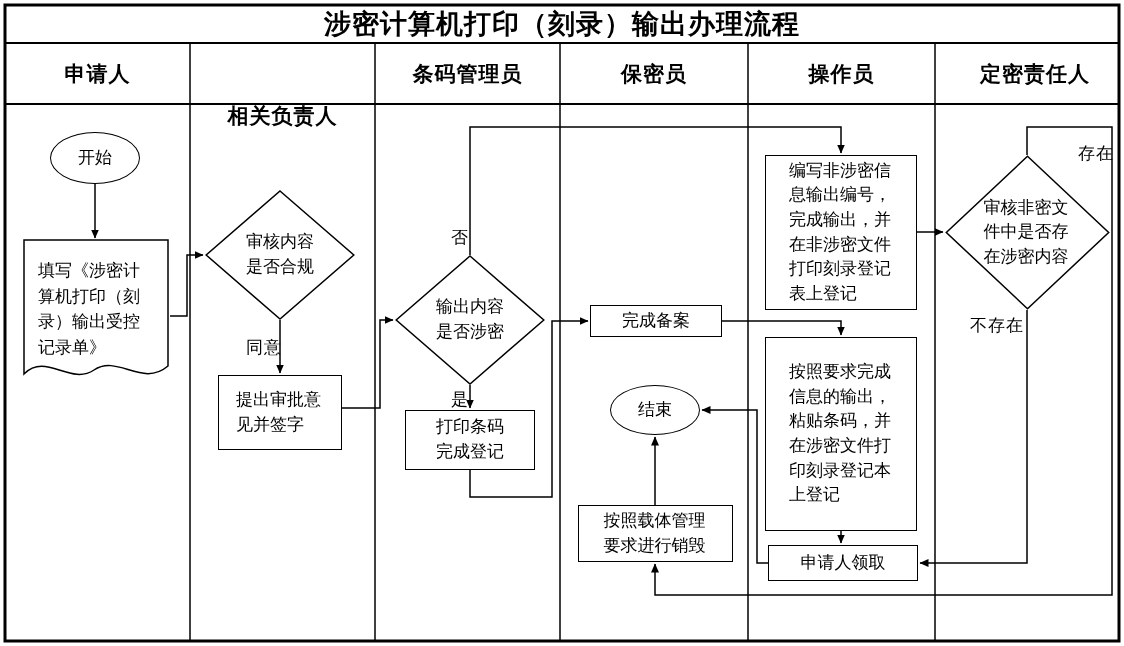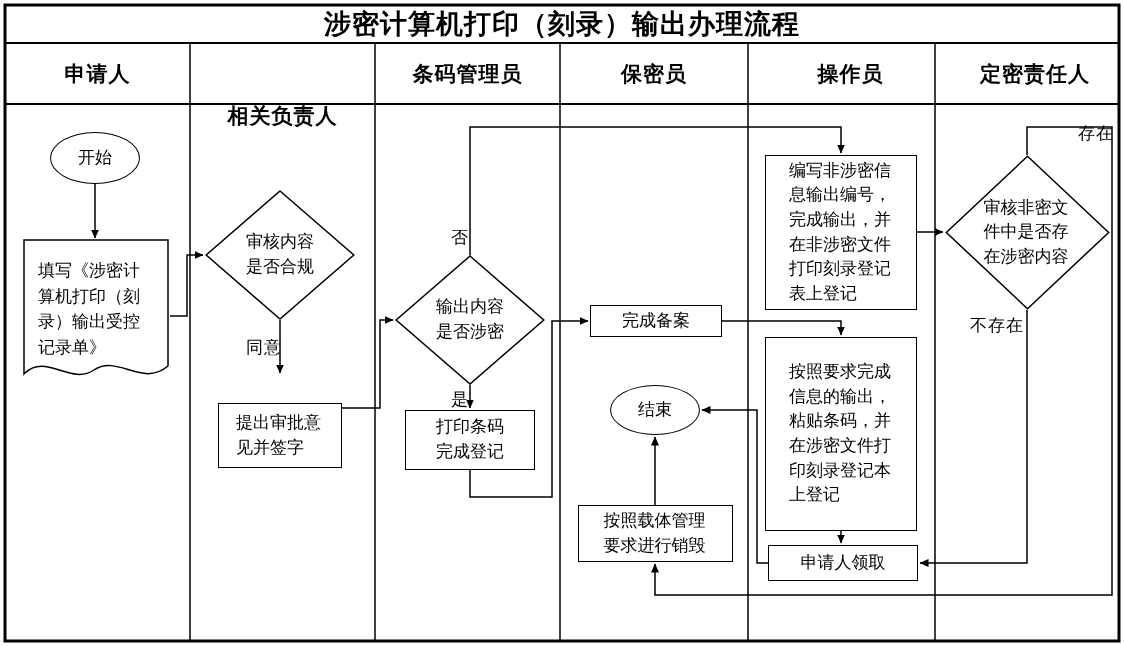--- a/index.html
+++ b/index.html
@@ -81,42 +81,42 @@
       <polyline points="655,505 655,437" marker-end="url(#arr)"></polyline>
     </g>
   </svg>
 
   <div class="title-bar">涉密计算机打印（刻录）输出办理流程</div>
 
   <div class="lane-header" style="left:5px;width:185px;">申请人</div>
   <div class="lane-header" style="left:190px;width:185px;margin-top:42px;">相关负责人</div>
   <div class="lane-header" style="left:375px;width:185px;">条码管理员</div>
   <div class="lane-header" style="left:560px;width:188px;font-family:Liberation Serif, serif;">保密员</div>
-  <div class="lane-header" style="left:748px;width:187px;margin-left:9px;">操作员</div>
+  <div class="lane-header" style="left:748px;width:187px;">操作员</div>
   <div class="lane-header" style="left:935px;width:184px;padding-left:8px;">定密责任人</div>
 
   <div class="node oval" style="left:50px;top:132px;width:90px;height:52px;">
     <span>开始</span>
   </div>
 
   <div class="doc-node" style="left:22px;top:238px;width:148px;height:156px;text-decoration:underline;">
     <svg width="148" height="156" viewBox="0 0 148 156">
       <path d="M2,2 L146,2 L146,128 C120,150 96,116 72,132 C48,148 24,114 2,136 Z" fill="#ffffff" stroke="#000" stroke-width="1.5"></path>
     </svg>
     <div class="doc-text">填写《涉密计算机打印（刻录）输出受控记录单》</div>
   </div>
 
   <div class="node diamond" style="left:205px;top:190px;width:150px;height:130px;">
     <svg viewBox="0 0 100 100" preserveAspectRatio="none">
       <polygon points="50,0.8 99.2,50 50,99.2 0.8,50" fill="#ffffff" stroke="#000" stroke-width="1.5" vector-effect="non-scaling-stroke"></polygon>
     </svg>
     <span class="txt wrap4">审核内容是否合规</span>
   </div>
 
-  <div class="node box" style="left:218px;top:375px;width:124px;height:65px;margin-top:28px;">
+  <div class="node box" style="left:218px;top:375px;width:124px;height:75px;">
     <span class="wrap5">提出审批意见并签字</span>
   </div>
 
   <div class="node diamond" style="left:395px;top:255px;width:150px;height:130px;">
     <svg viewBox="0 0 100 100" preserveAspectRatio="none">
       <polygon points="50,0.8 99.2,50 50,99.2 0.8,50" fill="#ffffff" stroke="#000" stroke-width="1.5" vector-effect="non-scaling-stroke"></polygon>
     </svg>
     <span class="txt wrap4">输出内容是否涉密</span>
   </div>
 
@@ -151,16 +151,16 @@
   <div class="node diamond" style="left:945px;top:155px;width:165px;height:155px;">
     <svg viewBox="0 0 100 100" preserveAspectRatio="none">
       <polygon points="50,0.8 99.2,50 50,99.2 0.8,50" fill="#ffffff" stroke="#000" stroke-width="1.5" vector-effect="non-scaling-stroke"></polygon>
     </svg>
     <span class="txt wrap5">审核非密文件中是否存在涉密内容</span>
   </div>
 
   <div class="edge-label" style="left:246px;top:336px;">同意</div>
   <div class="edge-label" style="left:451px;top:226px;">否</div>
   <div class="edge-label" style="left:451px;top:388px;">是</div>
-  <div class="edge-label" style="left:1078px;top:122px;">存在</div>
+  <div class="edge-label" style="left:1078px;top:142px;">存在</div>
   <div class="edge-label" style="left:970px;top:314px;">不存在</div>
 
 </div>
 
 </body></html>

